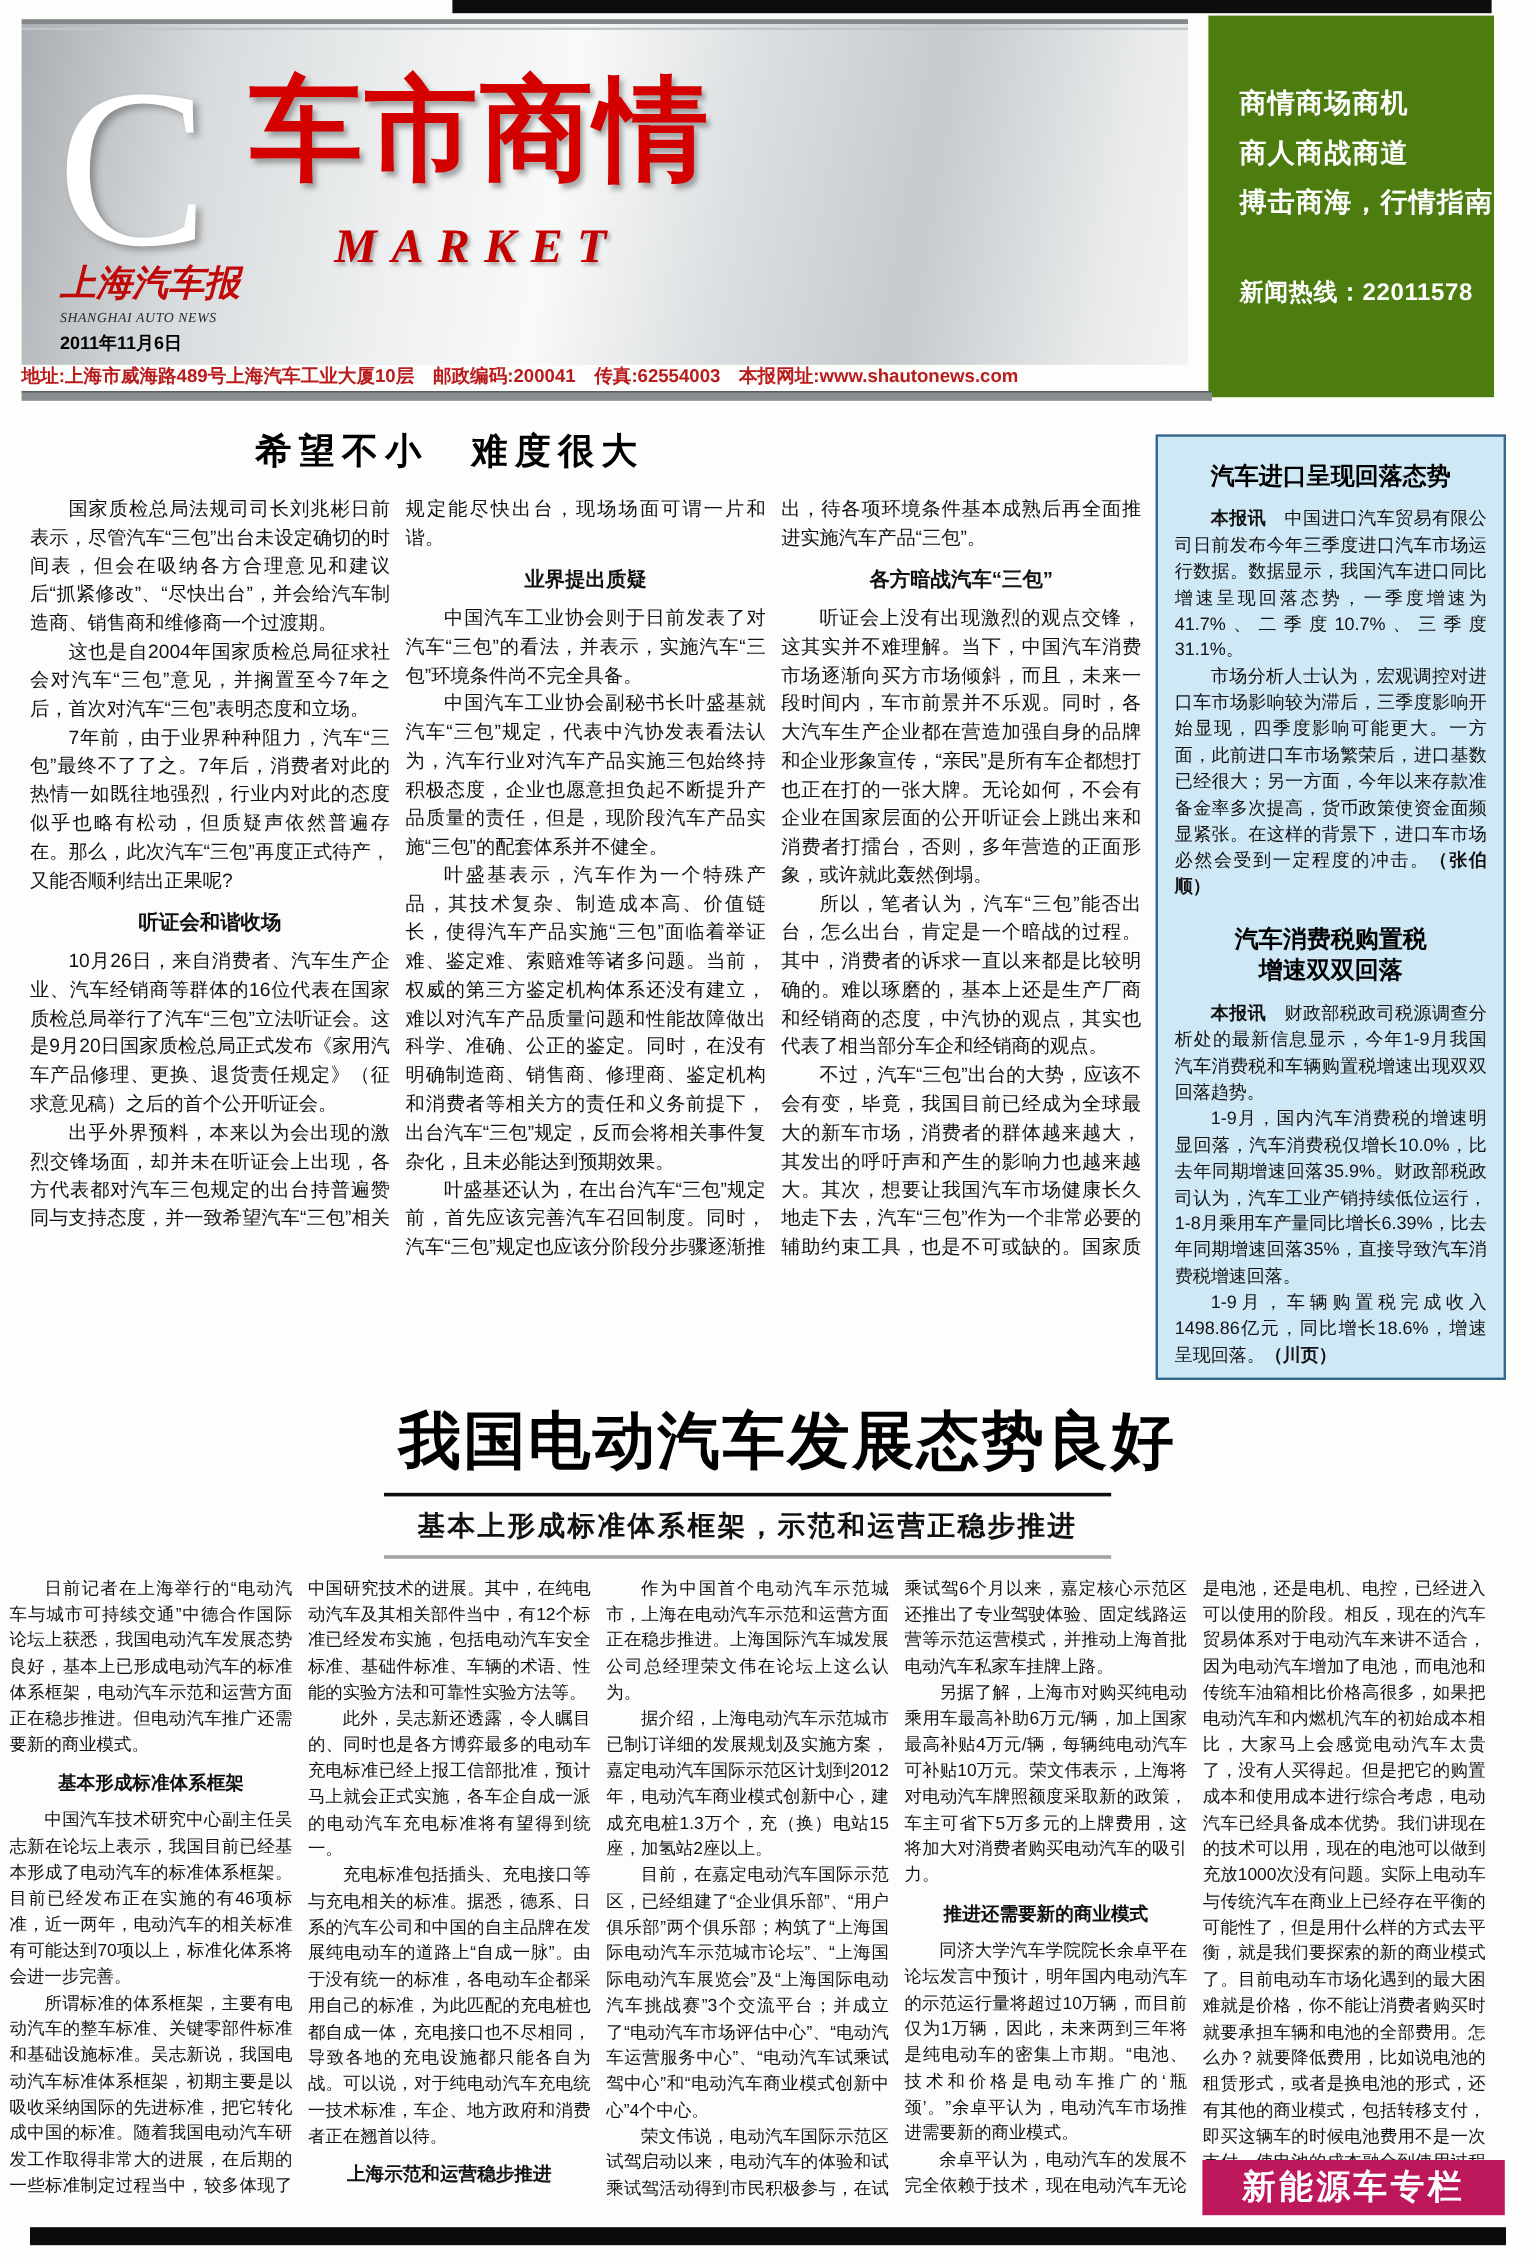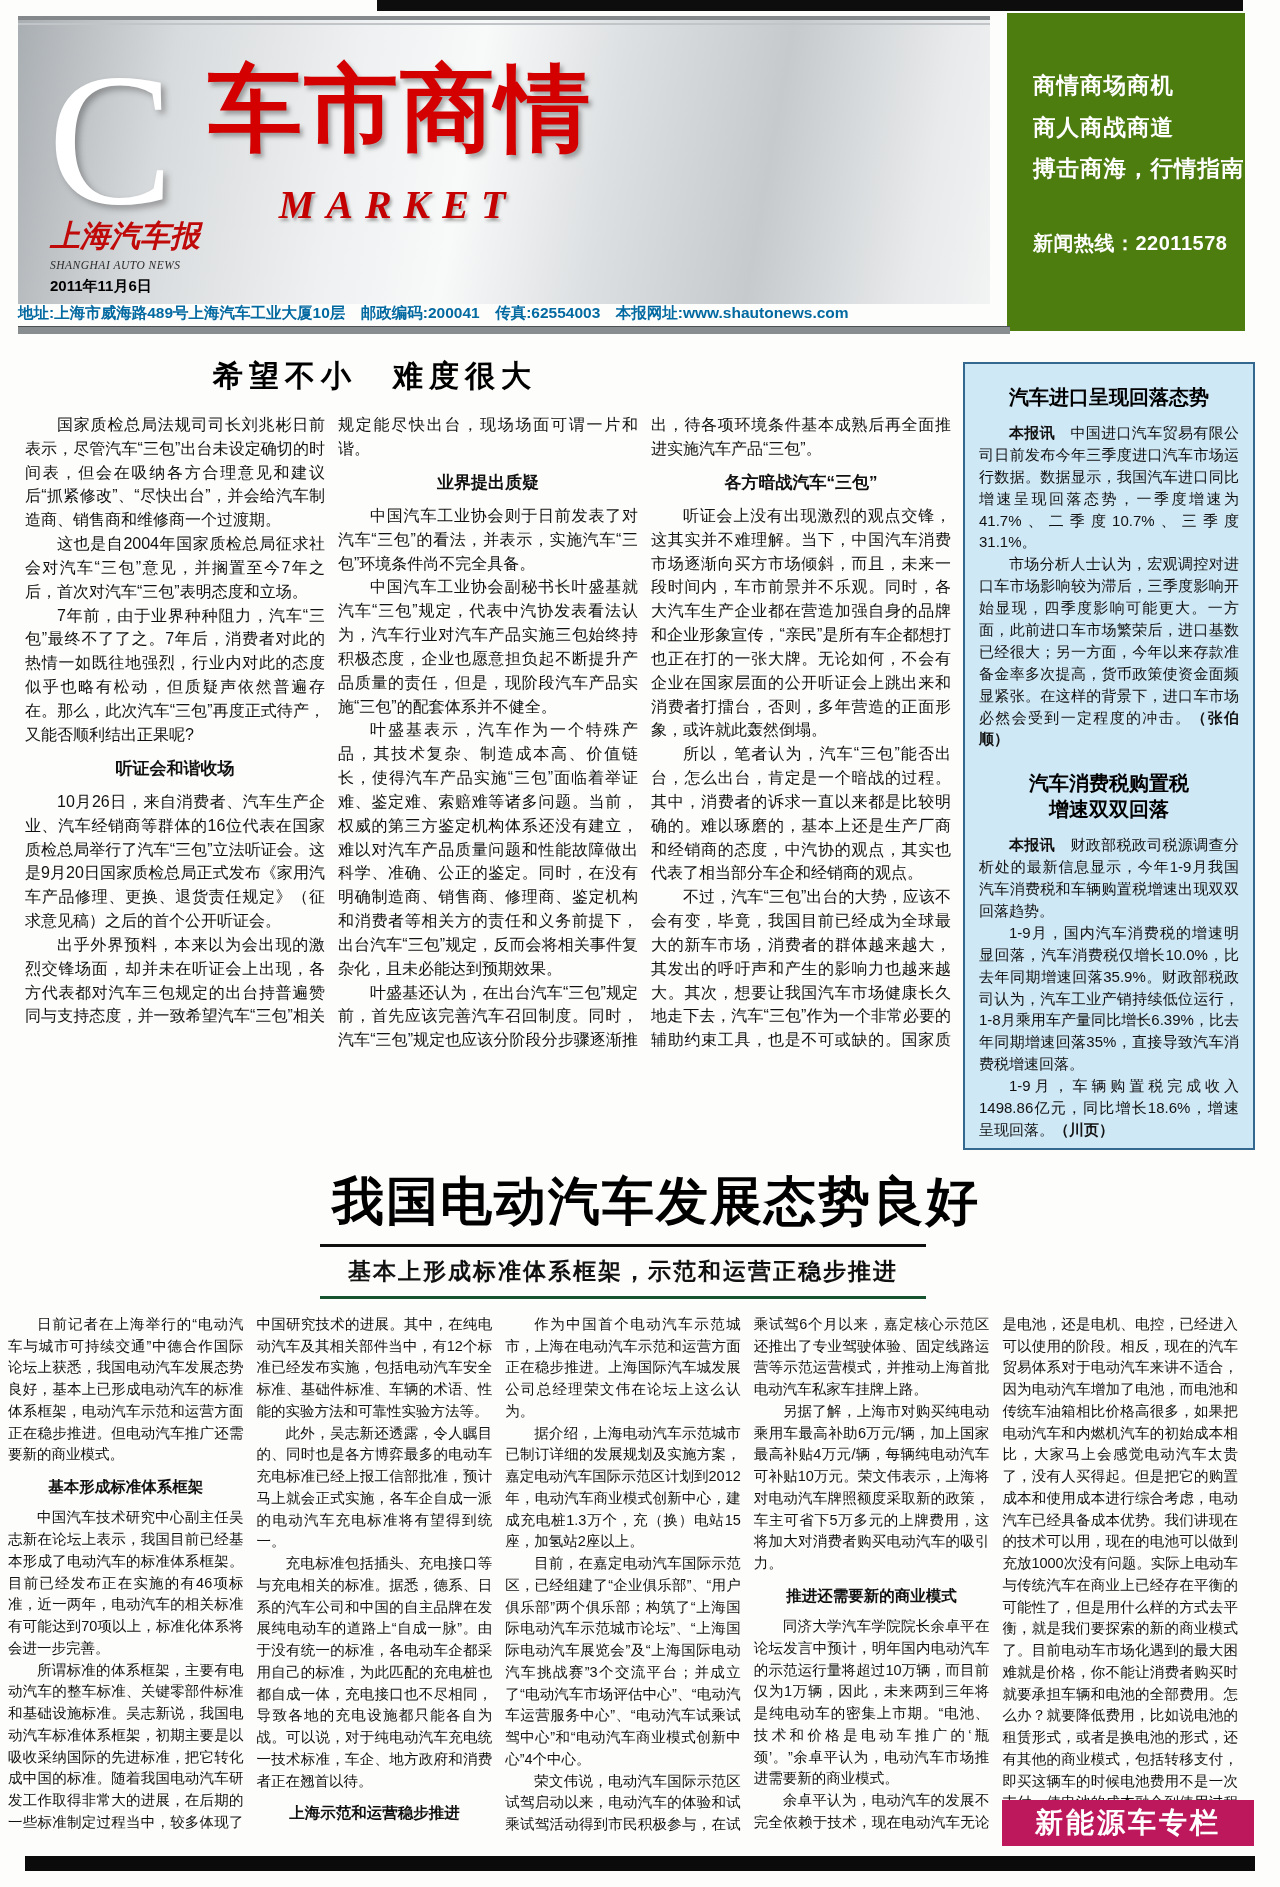--- a/index.html
+++ b/index.html
@@ -25,21 +25,21 @@
     line-height:1.05;color:#d40000;letter-spacing:2px;text-shadow:3px 4px 4px rgba(90,90,90,.5);white-space:nowrap;}
   .mast-title-en{margin-top:22px;font-family:"Liberation Serif","DejaVu Serif",serif;font-style:italic;
     font-weight:bold;font-size:40px;color:#c40000;letter-spacing:12px;text-shadow:2px 3px 3px rgba(90,90,90,.5);}
   
   .promo-box{position:absolute;left:1007px;top:13px;width:238px;height:318px;background:#4d7c0f;
     color:#fff;box-sizing:border-box;padding:52px 10px 12px 26px;}
   .promo-box .para{text-indent:0;margin:0;font-size:22.5px;font-weight:bold;line-height:1.85;letter-spacing:1px;white-space:nowrap;}
   .hotline{margin-top:40px;font-size:20px;font-weight:bold;letter-spacing:.5px;white-space:nowrap;}
   
   .address-bar{position:absolute;left:18px;top:303px;width:1000px;font-size:15.5px;font-weight:bold;
-    color:#0369a1;white-space:nowrap;}
+    color:#b91c1c;white-space:nowrap;}
   .address-rule{position:absolute;left:18px;top:326px;width:992px;height:7px;background:#888d90;border-top:1px solid #4c4f51;}
   
   .lead-article{position:absolute;left:25px;top:356px;width:926px;}
   .kicker{width:700px;text-align:center;font-family:"Liberation Serif","DejaVu Serif",serif;
     font-weight:bold;font-size:30px;letter-spacing:6px;color:#000;}
   .lead-headline{margin:10px 0 0;padding-left:78px;text-align:center;font-size:64px;font-weight:900;
     letter-spacing:0;line-height:1.1;color:#000;white-space:nowrap;}
   .lead-headline .q{font-size:42px;font-weight:bold;color:#2a2a2a;margin-left:6px;}
   .lead-body{margin-top:16px;height:650px;overflow:hidden;column-count:3;column-gap:13px;
     font-size:16px;line-height:1.49;text-align:justify;}
@@ -52,21 +52,21 @@
   .sb-title{margin:8px 0 12px;text-align:center;font-family:"Liberation Serif","DejaVu Serif",serif;
     font-weight:bold;font-size:20px;line-height:1.3;color:#000;}
   .sb-body{font-size:15px;line-height:1.46;text-align:justify;}
   .sidebar article + article{display:block;margin-top:20px;}
   
   .second-article{position:absolute;left:8px;top:1172px;width:1230px;}
   .second-headline{margin:0;padding-left:66px;text-align:center;font-size:52px;font-weight:900;
     letter-spacing:2px;line-height:1.15;color:#000;white-space:nowrap;}
   .second-subtitle-row{display:flex;justify-content:center;margin-top:12px;}
   .second-subtitle{font-family:"Liberation Serif","DejaVu Serif",serif;font-weight:bold;font-size:23px;
-    letter-spacing:2px;border-top:3px solid #0f0f0f;border-bottom:3px solid #14532d;padding:9px 28px;}
+    letter-spacing:2px;border-top:3px solid #0f0f0f;border-bottom:3px solid #a3a3a3;padding:9px 28px;}
   .second-body{margin-top:15px;height:540px;overflow:hidden;column-count:5;column-gap:13px;
     font-size:14.5px;line-height:1.5;text-align:justify;}
   .second-body .subhead{font-size:15.5px;}
   
   .column-label{position:absolute;left:1002px;top:1800px;width:252px;height:46px;background:#be185d;
     color:#fff;display:flex;align-items:center;justify-content:center;font-size:28px;font-weight:bold;letter-spacing:3px;}
   
   .bottom-bar{position:absolute;left:25px;top:1856px;width:1230px;height:15px;background:#0b0b0b;}
 </style>
 </head>

